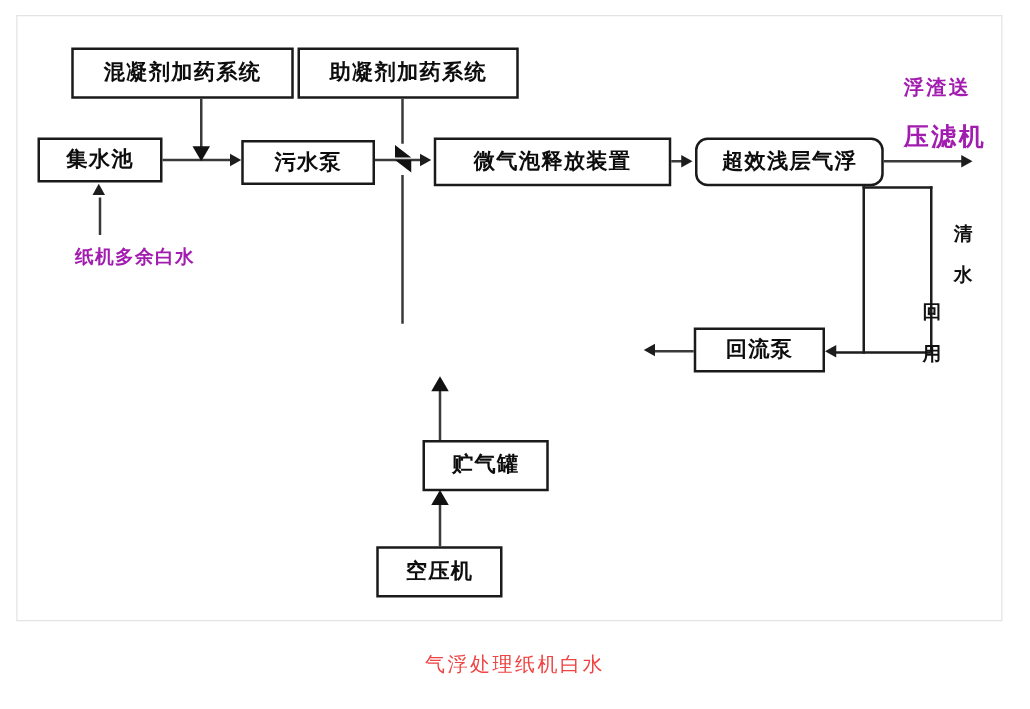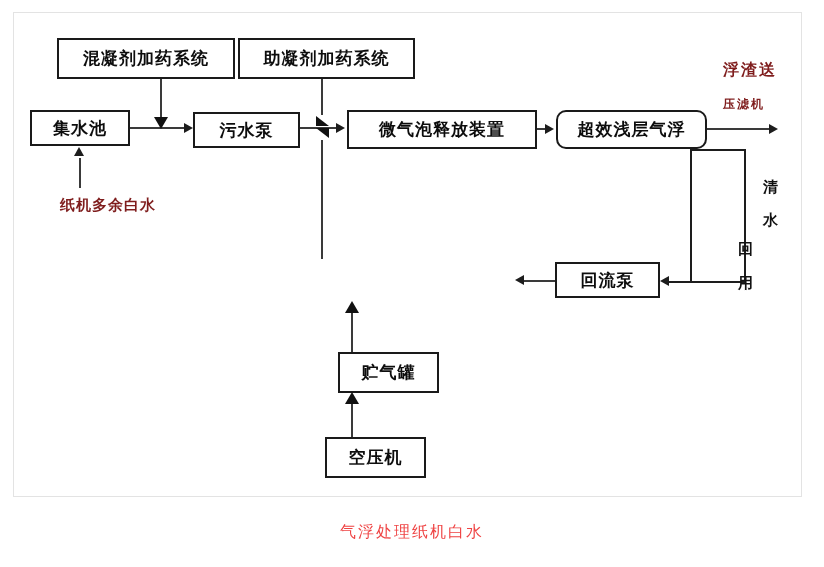--- a/index.html
+++ b/index.html
@@ -50,33 +50,33 @@
   
   #n-coagulant      { left: 57px;  top: 38px;  width: 178px; height: 41px; font-size: 17px; }
   #n-aid            { left: 238px; top: 38px;  width: 177px; height: 41px; font-size: 17px; }
   #n-collect        { left: 30px;  top: 110px; width: 100px; height: 36px; font-size: 17px; }
   #n-sewage-pump    { left: 193px; top: 112px; width: 107px; height: 36px; font-size: 17px; }
   #n-bubble         { left: 347px; top: 110px; width: 190px; height: 39px; font-size: 17px; }
   #n-flotation      { left: 556px; top: 110px; width: 151px; height: 39px; font-size: 17px; border-radius: 10px; }
   #n-dissolve       { left: 287px; top: 259px; width: 225px; height: 41px; font-size: 17px; }
   #n-reflux-pump    { left: 555px; top: 262px; width: 105px; height: 36px; font-size: 17px; }
   #n-gas-tank       { left: 301px; top: 352px; width: 101px; height: 41px; font-size: 17px; margin-left: 37px; }
-  #n-compressor     { left: 301px; top: 437px; width: 101px; height: 41px; font-size: 17px; margin-left: 24px; }
+  #n-compressor     { left: 301px; top: 437px; width: 101px; height: 41px; font-size: 17px; }
 
   
   .flabel {
     position: absolute;
-    color: #7f1d1d;
+    color: #a21caf;
     font-weight: bold;
     white-space: nowrap;
     font-family: "DejaVu Sans", "Liberation Sans", sans-serif;
   }
   #t-whitewater { left: 60px;  top: 196px; font-size: 15px; letter-spacing: 1px; }
   #t-scum1      { left: 723px; top: 60px;  font-size: 16px; letter-spacing: 2px; }
-  #t-scum2      { left: 723px; top: 96px;  font-size: 12px; letter-spacing: 2px; }
+  #t-scum2      { left: 723px; top: 96px;  font-size: 20px; letter-spacing: 2px; }
   
   .vchar {
     position: absolute;
     color: #111111;
     font-weight: bold;
     font-size: 15px;
     font-family: "DejaVu Sans", "Liberation Sans", sans-serif;
   }
   #v-c0 { left: 763px; top: 178px; }
   #v-c1 { left: 763px; top: 211px; }

